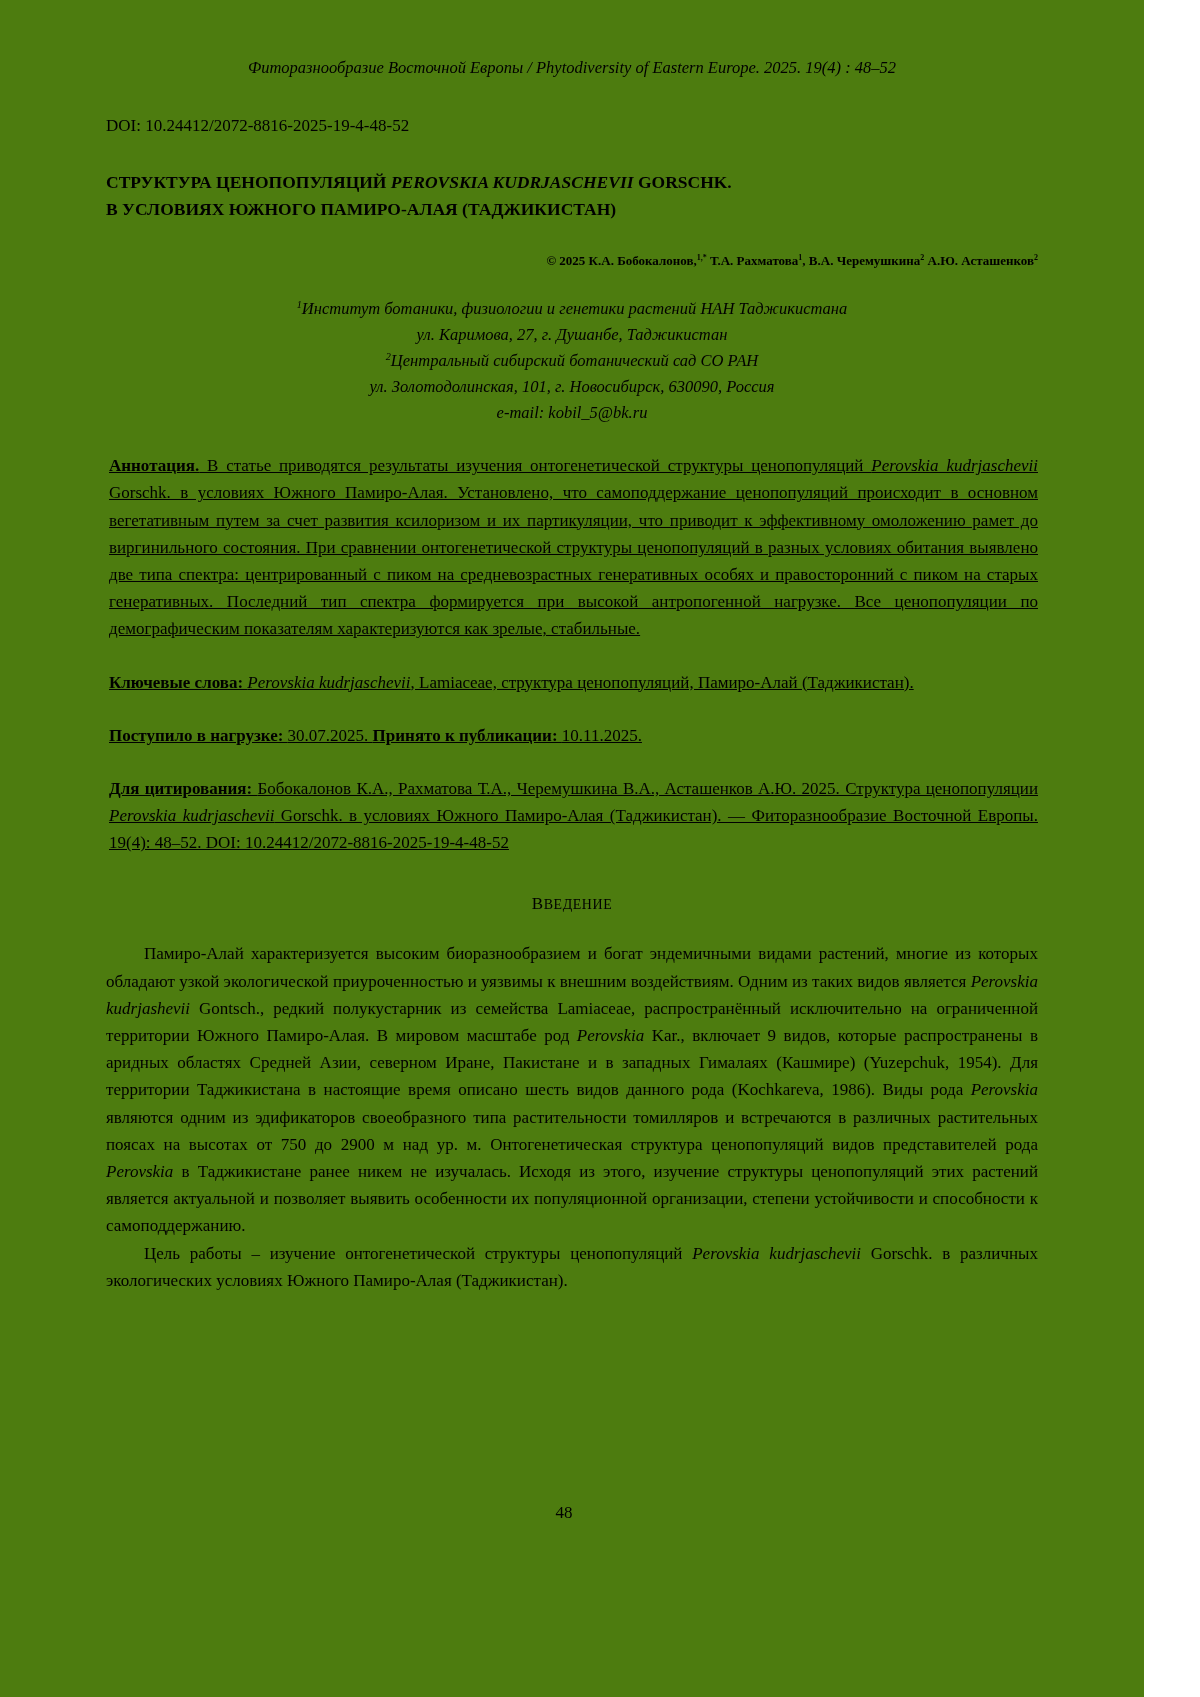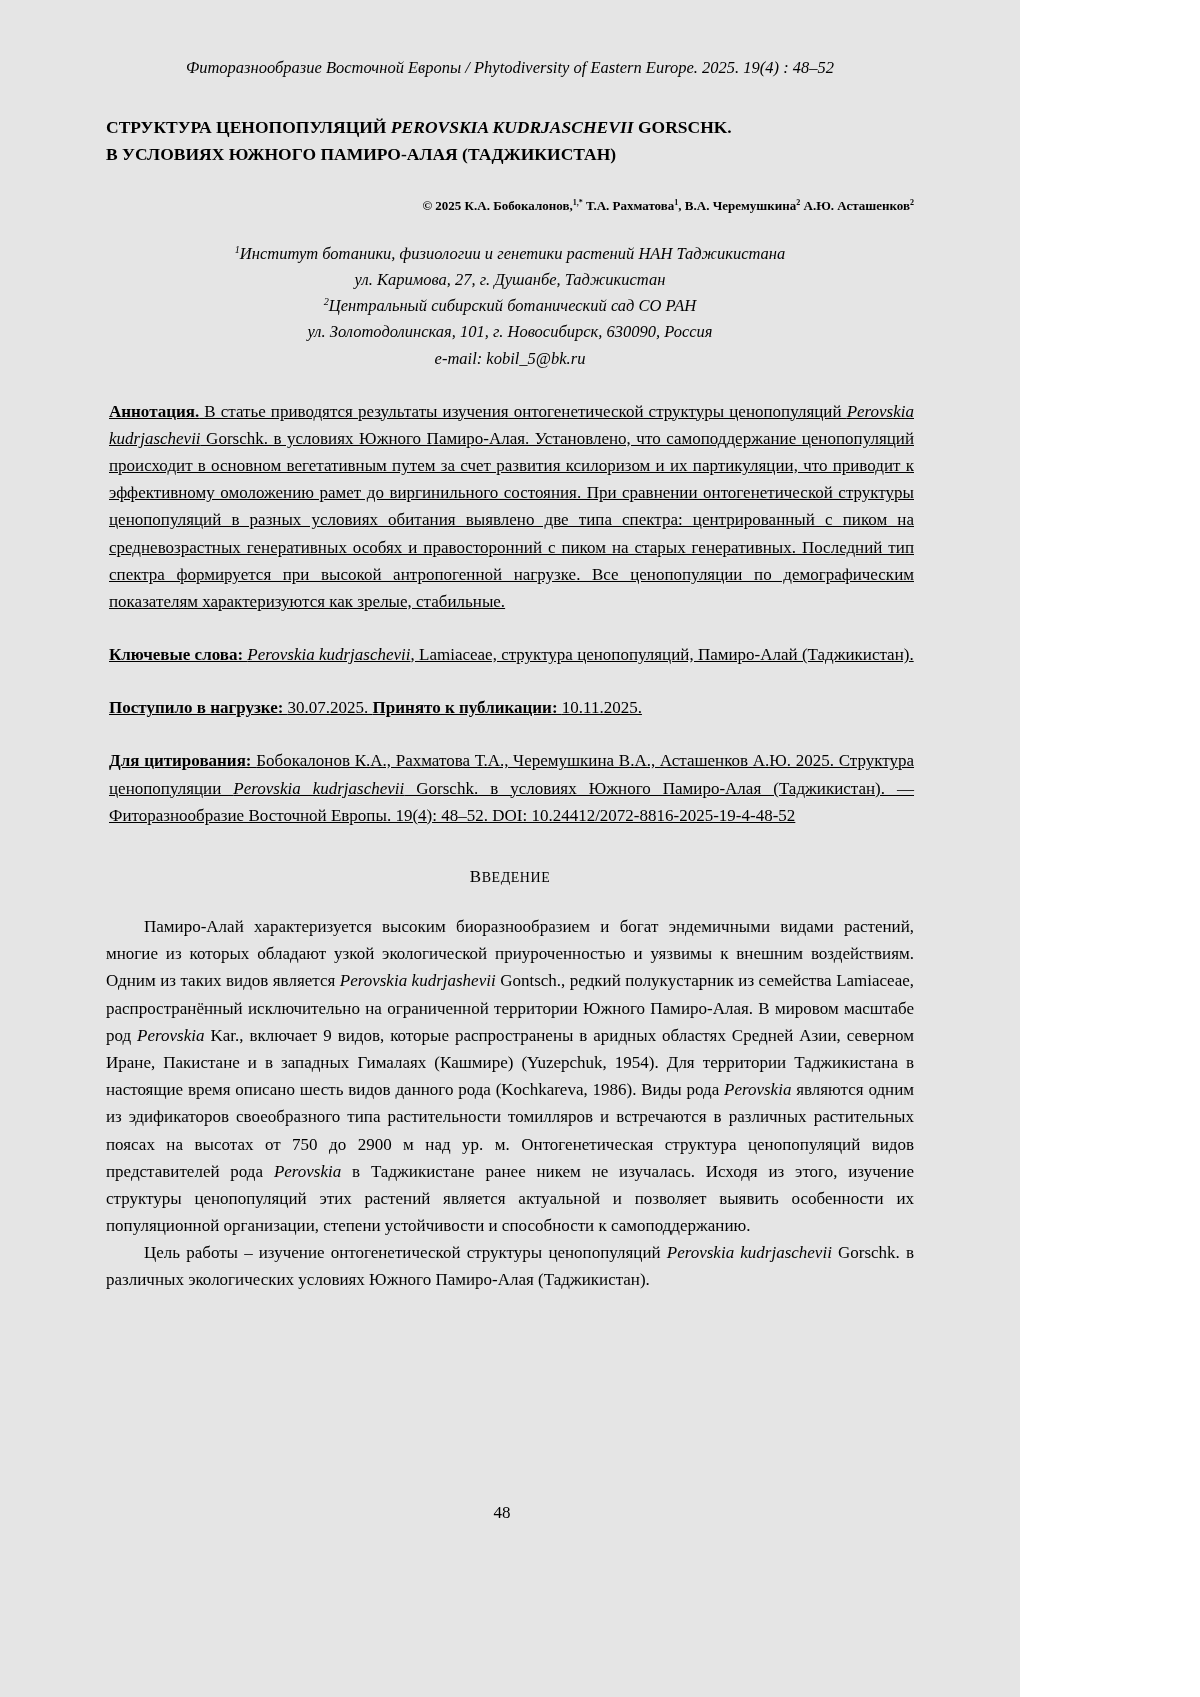--- a/index.html
+++ b/index.html
@@ -1,20 +1,20 @@
 <!DOCTYPE html>
 <html><head>
 <meta charset="utf-8">
 <style>
   html, body { margin: 0; padding: 0; background: #ffffff; }
   .page {
-    width: 1020px;
+    width: 1144px;
     height: 1697px;
     position: relative;
-    background: #e5e5e5;
+    background: #4d7c0f;
     color: #000000;
     font-family: "Liberation Serif", "DejaVu Serif", serif;
     box-sizing: border-box;
     padding: 58px 106px 0 106px;
     overflow: hidden;
   }
   .journal-header {
     text-align: center;
     font-style: italic;
     font-size: 16.5px;
@@ -81,20 +81,21 @@
   }
 </style>
 </head>
 <body>
 
 <div class="page">
 
   <div class="journal-header">Фиторазнообразие Восточной Европы / Phytodiversity of Eastern Europe. 2025. 19(4) : 48–52</div>
 
 
+  <div class="meta-line">DOI: 10.24412/2072-8816-2025-19-4-48-52</div>
 
   <h1 class="title">
     <span class="title-line"><span>СТРУКТУРА ЦЕНОПОПУЛЯЦИЙ </span><span class="it">PEROVSKIA KUDRJASCHEVII</span><span> GORSCHK.</span></span>
     <span class="title-line"><span>В УСЛОВИЯХ ЮЖНОГО ПАМИРО-АЛАЯ (ТАДЖИКИСТАН)</span></span>
   </h1>
 
   <div class="authors"><span>© 2025 К.А. Бобокалонов,</span><span class="sup">1,*</span><span> Т.А. Рахматова</span><span class="sup">1</span><span>, В.А. Черемушкина</span><span class="sup">2</span><span> А.Ю. Асташенков</span><span class="sup">2</span></div>
 
   <div class="affiliations">
     <div><span class="sup">1</span><span>Институт ботаники, физиологии и генетики растений НАН Таджикистана</span></div>

